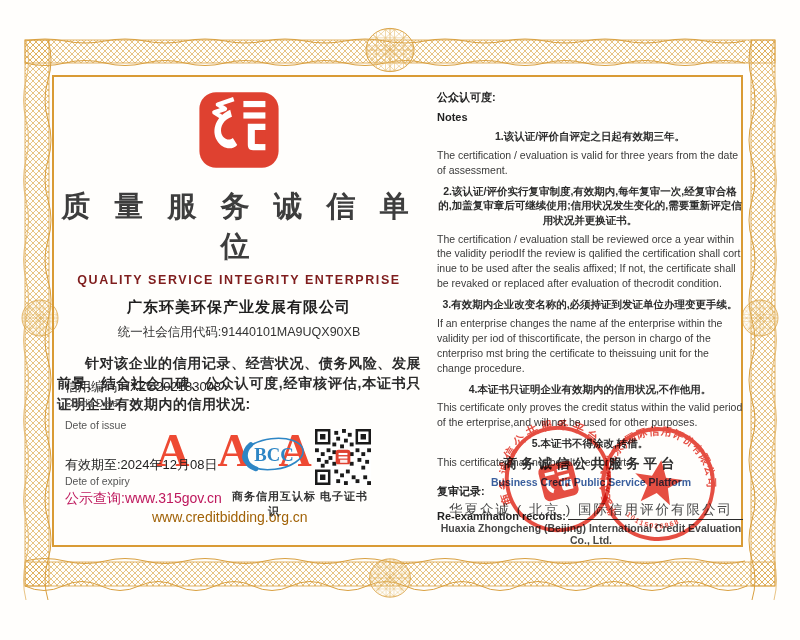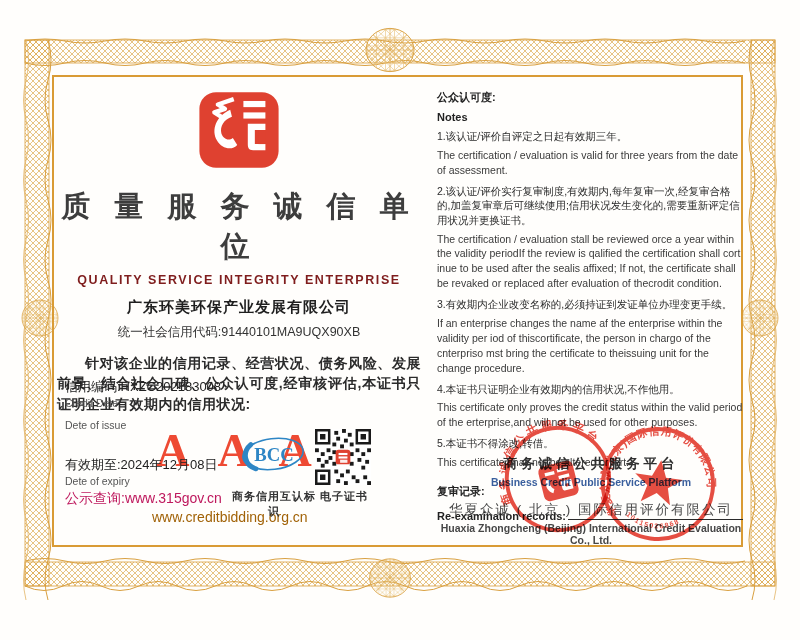--- a/index.html
+++ b/index.html
@@ -25,21 +25,21 @@
   
   .bcc-wrap{position:absolute;left:240px;top:428px;width:66px;z-index:2;}
   .qr-wrap{position:absolute;left:315px;top:429px;width:56px;z-index:2;}
   .badge-label{position:absolute;top:489px;font-size:11px;font-weight:bold;color:#333;z-index:2;}
   .bcc-label{left:231px;width:86px;text-align:center;letter-spacing:1px;}
   .qr-label{left:313px;width:62px;text-align:center;letter-spacing:1px;}
   
   .right-col{position:absolute;left:437px;top:90px;width:306px;z-index:2;}
   .notes-h-cn{font-size:11px;font-weight:bold;color:#222;}
   .notes-h-en{font-size:11px;font-weight:bold;color:#222;margin-top:6px;}
-  .note-cn{font-size:10.5px;font-weight:normal;color:#2c2c2c;line-height:1.4;margin-top:6px;}
+  .note-cn{font-size:10.5px;font-weight:bold;color:#2c2c2c;line-height:1.4;margin-top:6px;text-align:center;}
   .note-en{font-size:10.5px;color:#3a3a3a;line-height:1.42;margin-top:4px;}
   .review-cn{font-size:11px;font-weight:bold;color:#222;margin-top:14px;}
   .review-line{display:flex;align-items:baseline;font-size:11px;font-weight:bold;color:#222;margin-top:8px;}
   .review-line .fill{flex:1;border-bottom:1.2px solid #2a2a2a;height:12px;margin-left:2px;}
   
   .issuer{position:absolute;left:437px;top:455px;width:308px;text-align:center;z-index:2;}
   .plat-cn{font-size:13.5px;font-weight:bold;letter-spacing:4px;color:#303030;}
   .plat-en{font-size:10.5px;font-weight:bold;color:#3a5f9d;margin-top:3px;}
   .comp-cn{font-size:13.5px;letter-spacing:2px;color:#4c4c4c;margin-top:13px;}
   .comp-en{font-size:10.5px;font-weight:bold;color:#474747;margin-top:3px;}

